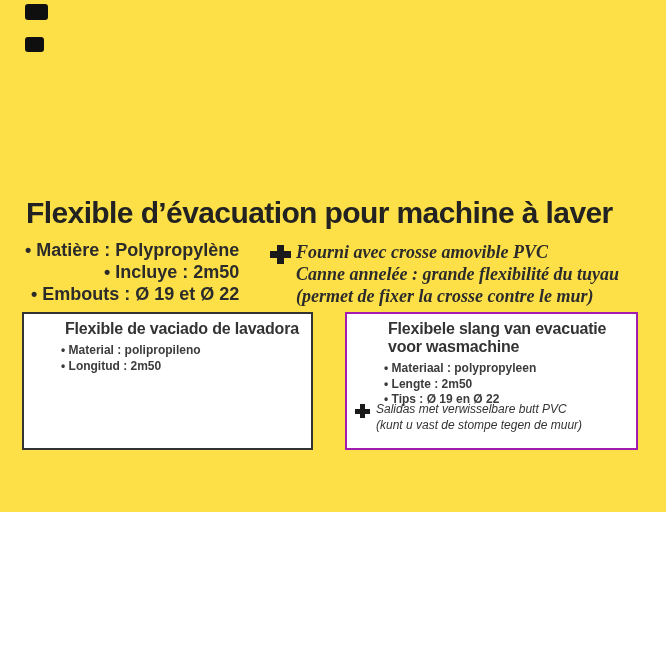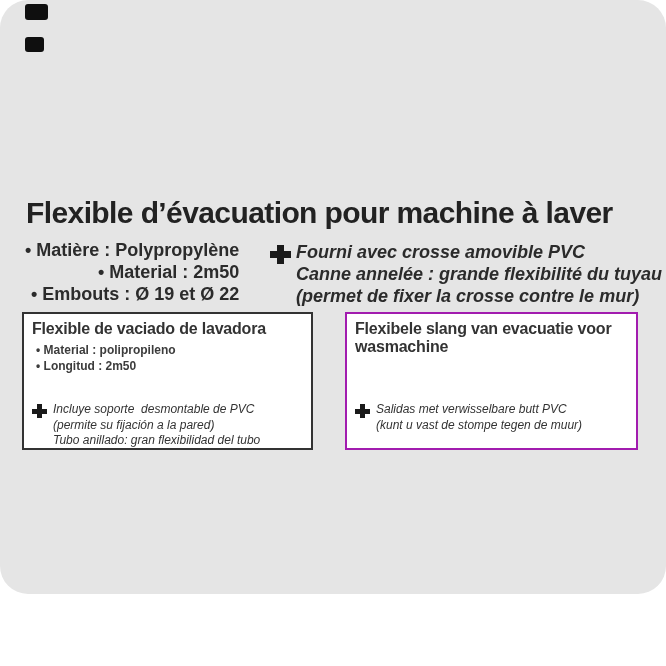--- a/index.html
+++ b/index.html
@@ -1,18 +1,18 @@
 <!DOCTYPE html>
 <html><head>
 <meta charset="utf-8">
 <style>
   html,body { margin:0; padding:0; background:#ffffff; }
   .page {
-    position:relative; width:666px; height:594px; background:#e5e5e5;
-    font-family:"Liberation Sans", sans-serif; overflow:hidden; color:#2a2a2a;border-radius:28px;
+    position:relative; width:666px; height:512px; background:#fde047;
+    font-family:"Liberation Sans", sans-serif; overflow:hidden; color:#2a2a2a;
   }
 
   
   .mark { position:absolute; background:#0f0f0f; border-radius:3px; }
   .mark-1 { left:25px; top:4px;  width:23px; height:16px; }
   .mark-2 { left:25px; top:37px; width:19px; height:15px; }
 
   
   .title {
     position:absolute; left:26px; top:196px;
@@ -22,50 +22,51 @@
 
   
   .fr-bullets { position:absolute; left:25px; top:239px; }
   .fr-bullets .li {
     font-size:18px; font-weight:bold; line-height:22px;
     color:#2b2b2b; white-space:pre;text-align:right;
   }
   .fr-bullets .li::before { content:"\2022\00a0"; }
 
   
-  .fr-extra { position:absolute; left:270px; top:241px; }
+  .fr-extra { position:absolute; left:270px; top:241px;font-family:Liberation Serif, serif; }
   .fr-extra .lines { margin-left:26px; }
   .fr-extra .line {
     font-size:18px; font-weight:bold; font-style:italic; line-height:22px;
     color:#2b2b2b; white-space:pre;
   }
 
   
   .plus { position:absolute; }
   .plus::before, .plus::after { content:""; position:absolute; background:#1a1a1a; }
   .plus-lg { left:0; top:4px; width:21px; height:19px; }
   .plus-lg::before { left:0; top:6px; width:21px; height:7px; }
   .plus-lg::after  { left:7px; top:0; width:7px; height:19px; }
   .plus-sm { left:0; top:2px; width:15px; height:14px; }
   .plus-sm::before { left:0; top:5px; width:15px; height:5px; }
   .plus-sm::after  { left:5px; top:0; width:5px; height:14px; }
 
   
   .box {
     position:absolute; top:312px; height:138px; box-sizing:border-box;
     background:#ffffff;
+    padding-left:33px;
   }
   .box-es { left:22px;  width:291px; border:2px solid #333333; }
   .box-nl { left:345px; width:293px; border:2px solid #a21caf; }
 
   .box-title {
     margin:6px 8px 0 8px; font-size:16px; font-weight:bold;
     line-height:18px; letter-spacing:-0.2px; color:#333333;
   }
-  .box-bullets { margin:5px 0 0 12px; }
+  .box-bullets { margin:5px 0 0 4px; }
   .box-bullets .li {
     font-size:12px; font-weight:bold; line-height:15.5px;
     color:#3c3c3c; white-space:pre;
   }
   .box-bullets .li::before { content:"\2022\00a0"; }
 
   .box-extra { position:absolute; left:8px; top:88px; }
   .box-extra .lines { margin-left:21px; }
   .box-extra .line {
     font-size:12px; font-style:italic; line-height:15.5px;
@@ -78,51 +79,48 @@
 
 <div class="page">
 
   <div class="mark mark-1"></div>
   <div class="mark mark-2"></div>
 
   <div class="title">Flexible d’évacuation pour machine à laver</div>
 
   <div class="fr-bullets">
     <div class="li">Matière : Polypropylène</div>
-    <div class="li">Material : 2m50</div>
+    <div class="li">Incluye : 2m50</div>
     <div class="li">Embouts : Ø 19 et Ø 22</div>
   </div>
 
   <div class="fr-extra">
     <span class="plus plus-lg"></span>
     <div class="lines">
       <div class="line">Fourni avec crosse amovible PVC</div>
       <div class="line">Canne annelée : grande flexibilité du tuyau</div>
       <div class="line">(permet de fixer la crosse contre le mur)</div>
     </div>
   </div>
 
   <div class="box box-es">
     <div class="box-title">Flexible de vaciado de lavadora</div>
     <div class="box-bullets">
       <div class="li">Material : polipropileno</div>
       <div class="li">Longitud : 2m50</div>
     </div>
-    <div class="box-extra">
-      <span class="plus plus-sm"></span>
-      <div class="lines">
-        <div class="line">Incluye soporte  desmontable de PVC</div>
-        <div class="line">(permite su fijación a la pared)</div>
-        <div class="line">Tubo anillado: gran flexibilidad del tubo</div>
-      </div>
-    </div>
   </div>
 
   <div class="box box-nl">
     <div class="box-title">Flexibele slang van evacuatie voor wasmachine</div>
+    <div class="box-bullets">
+      <div class="li">Materiaal : polypropyleen</div>
+      <div class="li">Lengte : 2m50</div>
+      <div class="li">Tips : Ø 19 en Ø 22</div>
+    </div>
     <div class="box-extra">
       <span class="plus plus-sm"></span>
       <div class="lines">
         <div class="line">Salidas met verwisselbare butt PVC</div>
         <div class="line">(kunt u vast de stompe tegen de muur)</div>
       </div>
     </div>
   </div>
 
 </div>

